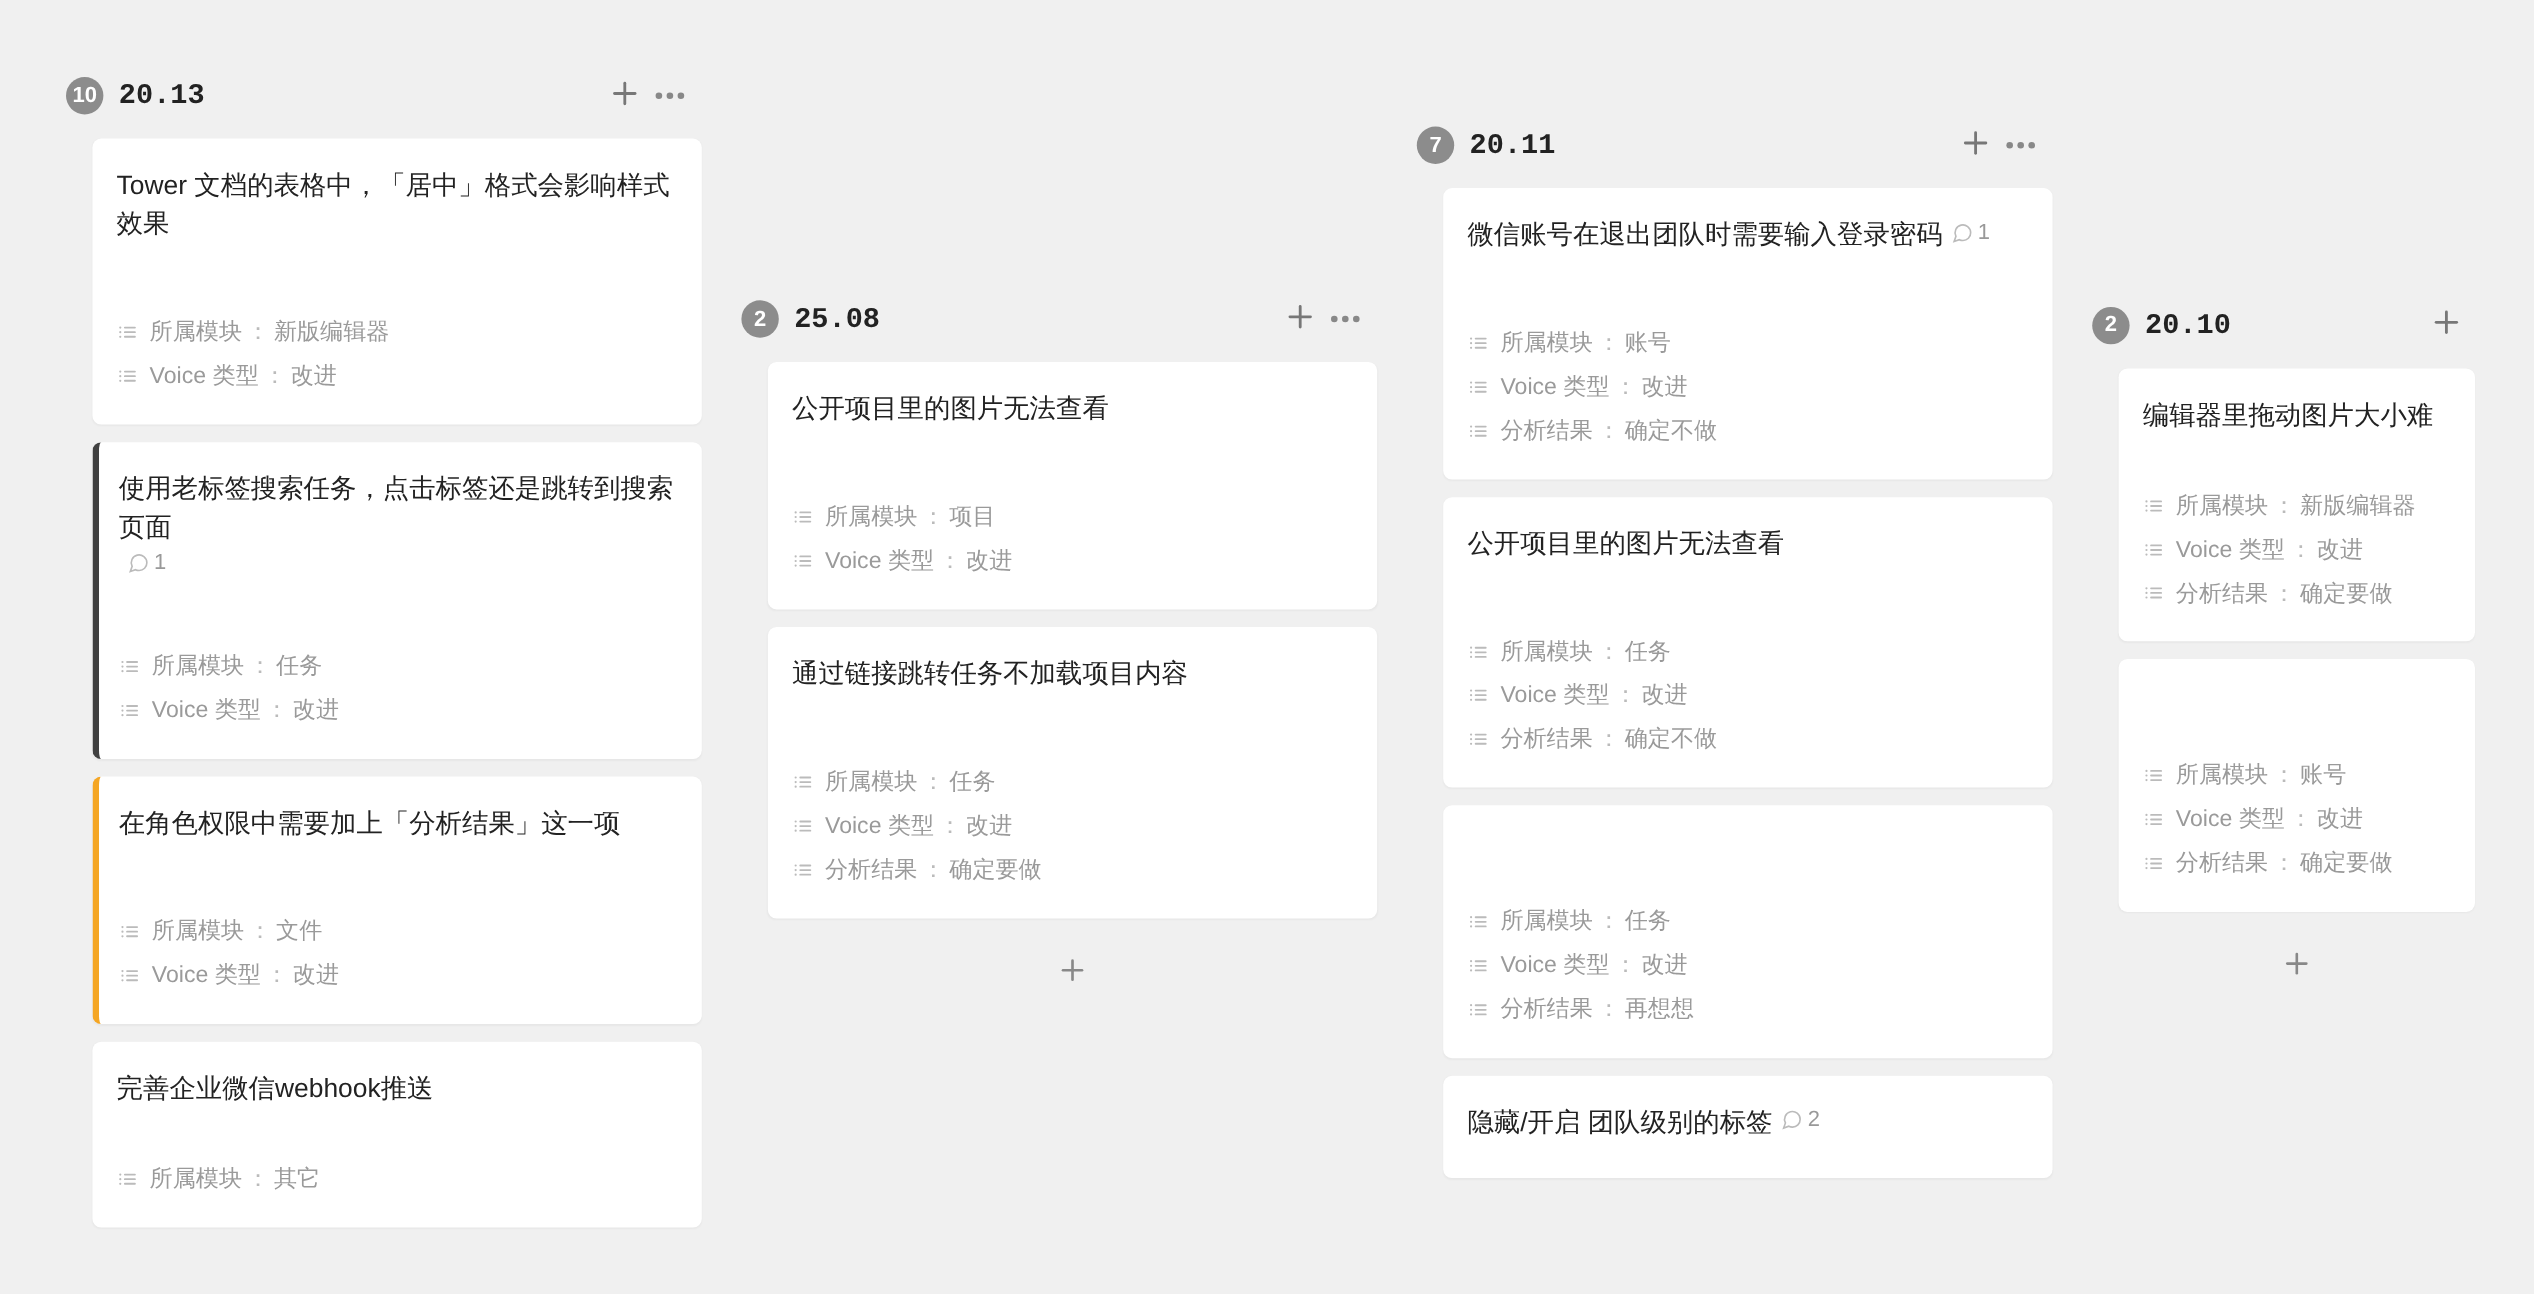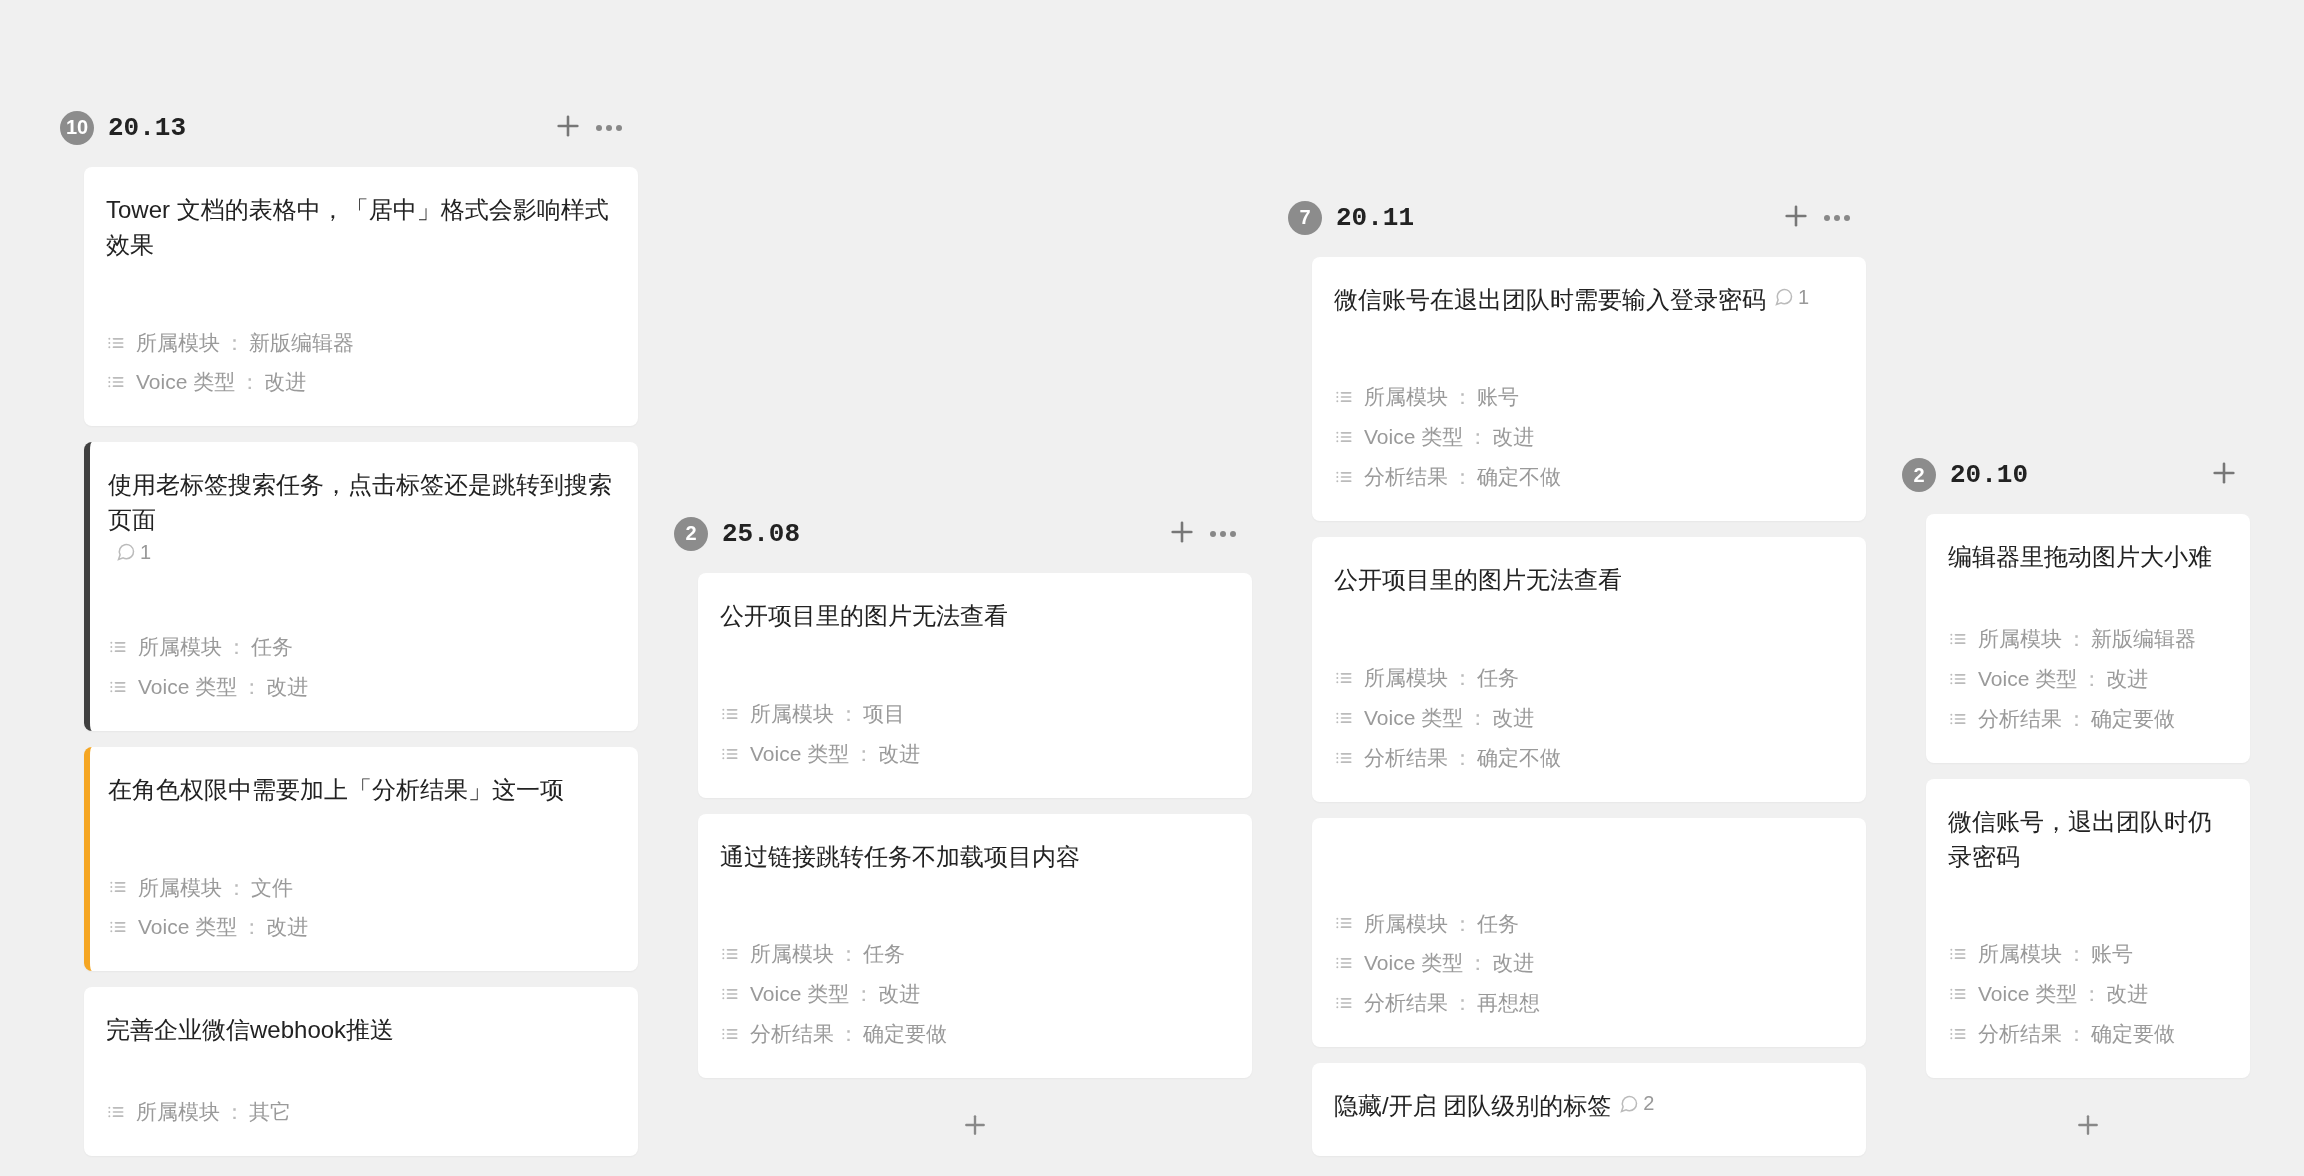--- a/index.html
+++ b/index.html
@@ -9,21 +9,21 @@
   overflow-x: auto;
   overflow-y: hidden;
   height: 1176px;
   width: 2304px;
 }
 .board {
   display: flex;
   gap: 24px;
   padding: 20px 48px;
   height: 100%;
-  align-items: flex-end;
+  align-items: center;
 }
 .column {
   flex: 0 0 590px;
   display: flex;
   flex-direction: column;
   max-height: 100%;
 }
 .col-header {
   display: flex;
   align-items: center;
@@ -636,25 +636,20 @@
                   <line x1="9" y1="17" x2="20" y2="17"></line>
                 </svg>
               </span>
               <span class="field-label">分析结果</span>
               <span class="field-sep">：</span>
               <span class="field-value">确定要做</span>
             </div>
           </div>
         </div>
         <div class="card">
-          <div class="card-title">
-            <span>微信账号，退出团队时仍</span>
-            <span style="flex-basis: 100%; height: 0px;"></span>
-            <span>录密码</span>
-          </div>
           <div class="card-fields">
             <div class="field-row">
               <span class="list-icon">
                 <svg viewBox="0 0 24 24" stroke-width="2" stroke-linecap="round">
                   <circle cx="4" cy="7" r="1.2" fill="#bbb" stroke="none"></circle>
                   <line x1="9" y1="7" x2="20" y2="7"></line>
                   <circle cx="4" cy="12" r="1.2" fill="#bbb" stroke="none"></circle>
                   <line x1="9" y1="12" x2="20" y2="12"></line>
                   <circle cx="4" cy="17" r="1.2" fill="#bbb" stroke="none"></circle>
                   <line x1="9" y1="17" x2="20" y2="17"></line>

